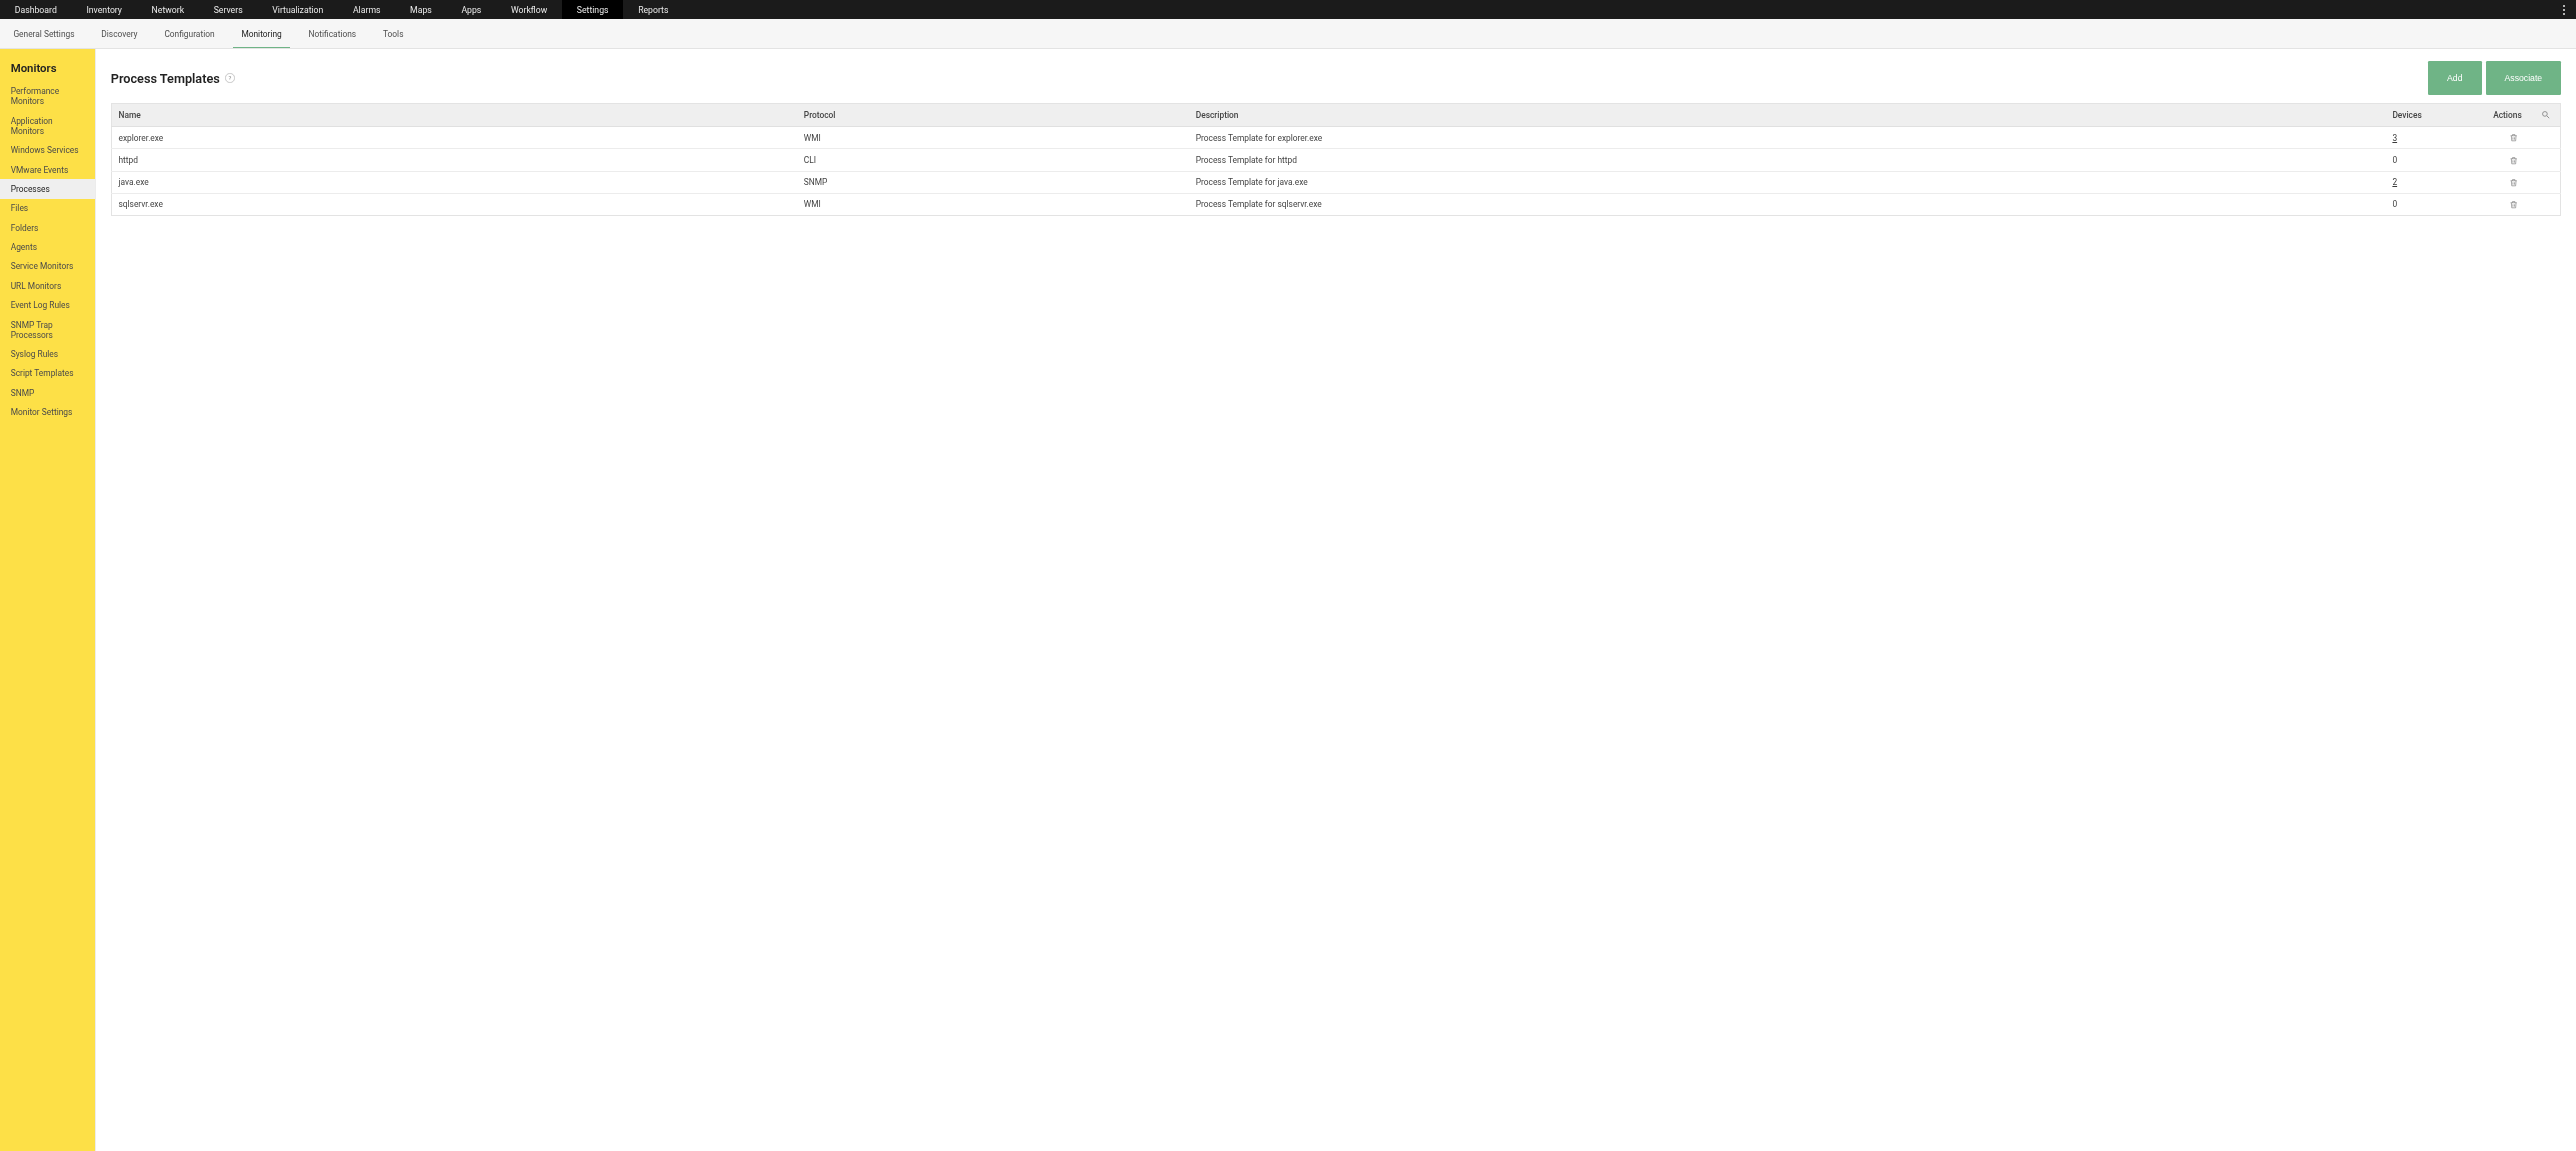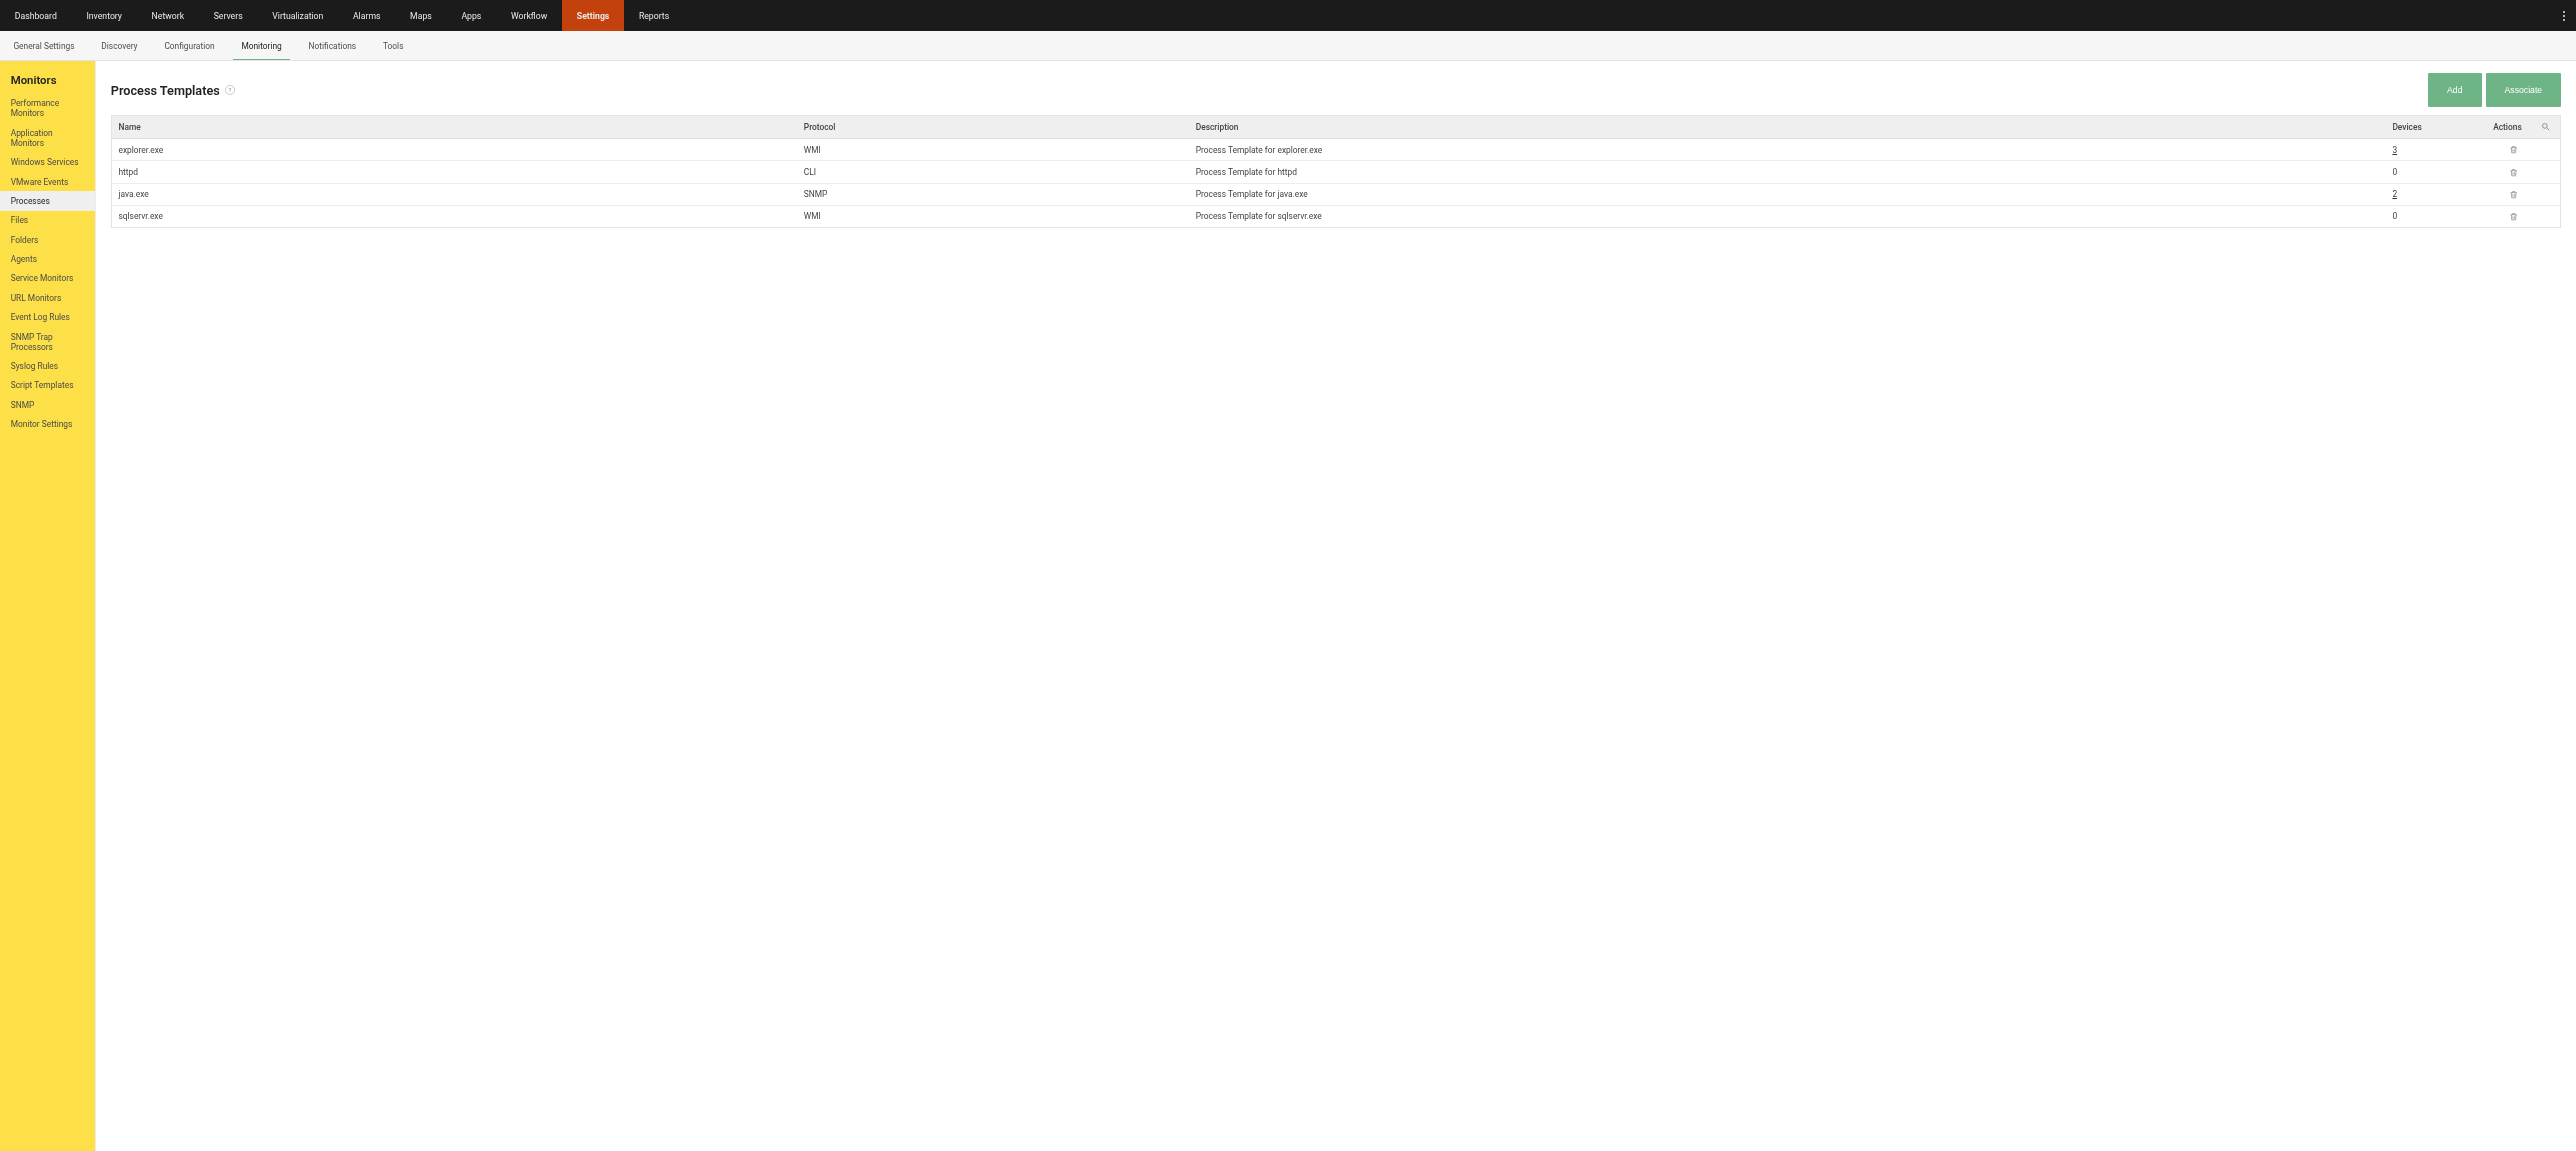--- a/index.html
+++ b/index.html
@@ -7,34 +7,34 @@
   body {
     font-family: -apple-system, BlinkMacSystemFont, "Segoe UI", Roboto, "Helvetica Neue", Arial, sans-serif;
     font-size: 8.7px;
     color: #333;
     background: #fff;
   }
 
   
   .top-nav {
     background: #1b1b1b;
-    height: 31px;
+    height: 19px;
     display: flex;
     align-items: stretch;
     position: relative;
   }
   .top-nav-item {
     color: #eaeaea;
     display: flex;
     align-items: center;
     padding: 0 14.8px;
     font-size: 8.7px;
     cursor: pointer;
   }
-  .top-nav-item.active { background: #c2410c; font-weight: bold; }
+  .top-nav-item.active { background: #000000; }
   .top-nav-kebab {
     position: absolute;
     right: 4px;
     top: 0;
     height: 100%;
     display: flex;
     flex-direction: column;
     justify-content: center;
     align-items: center;
     gap: 2px;

